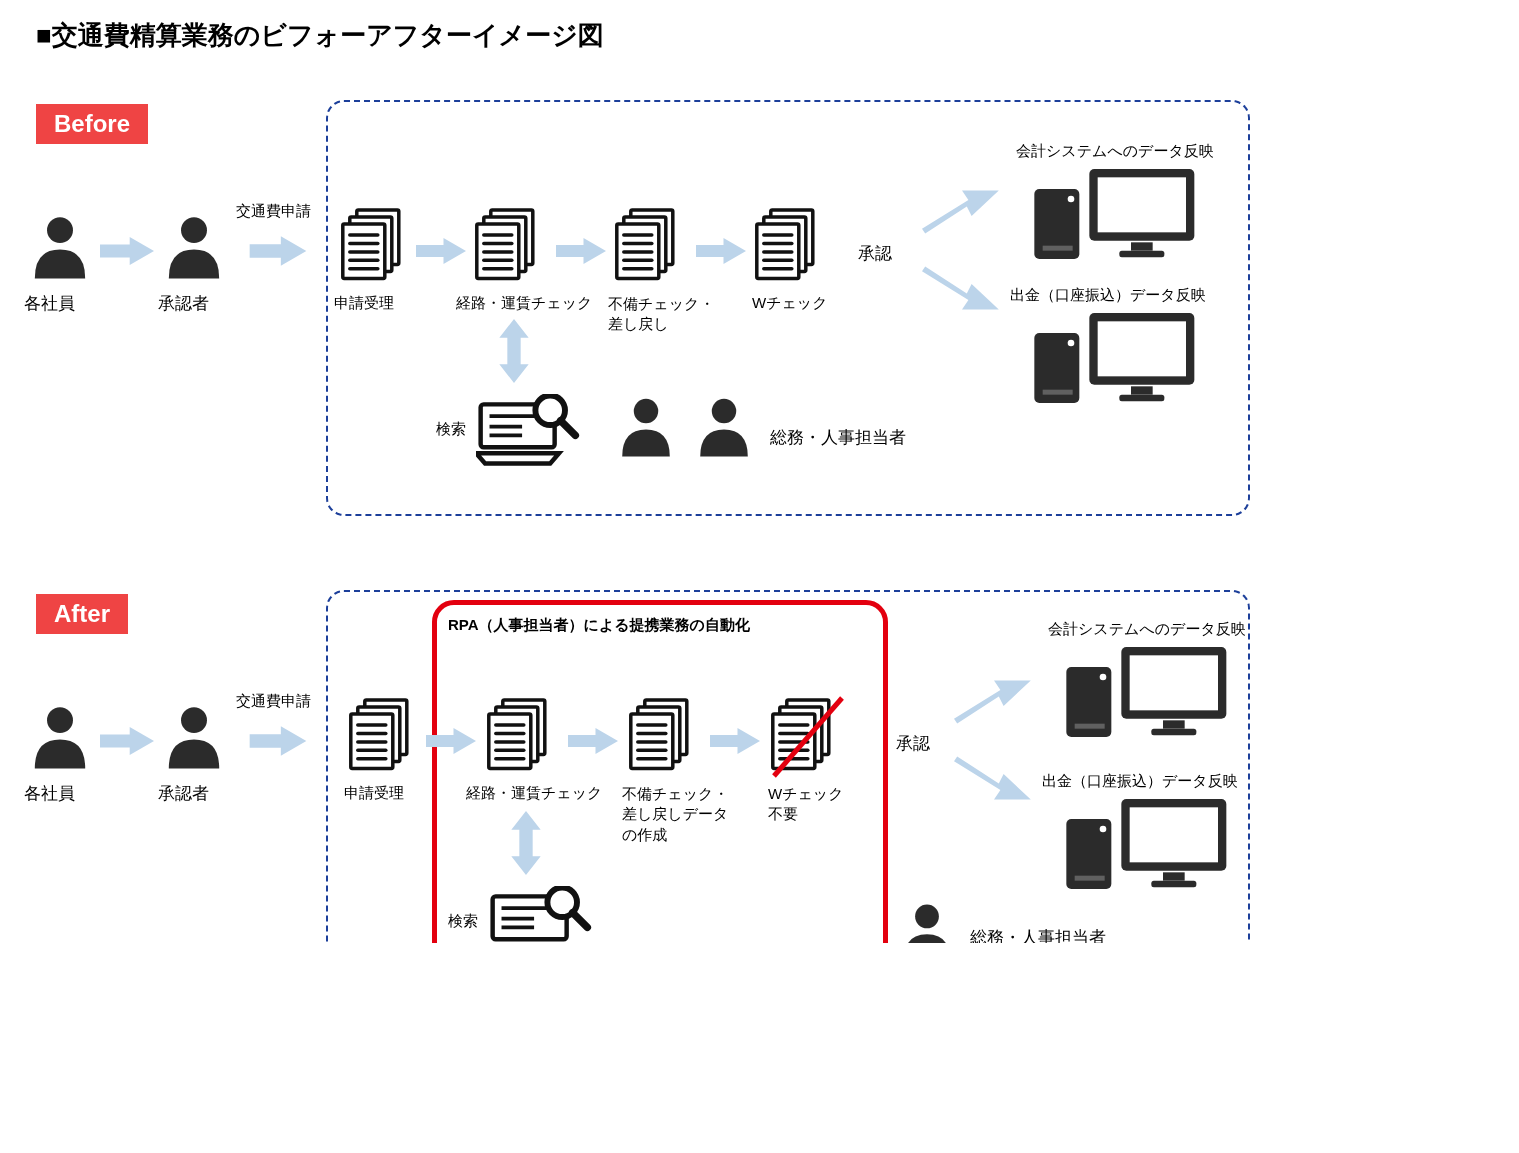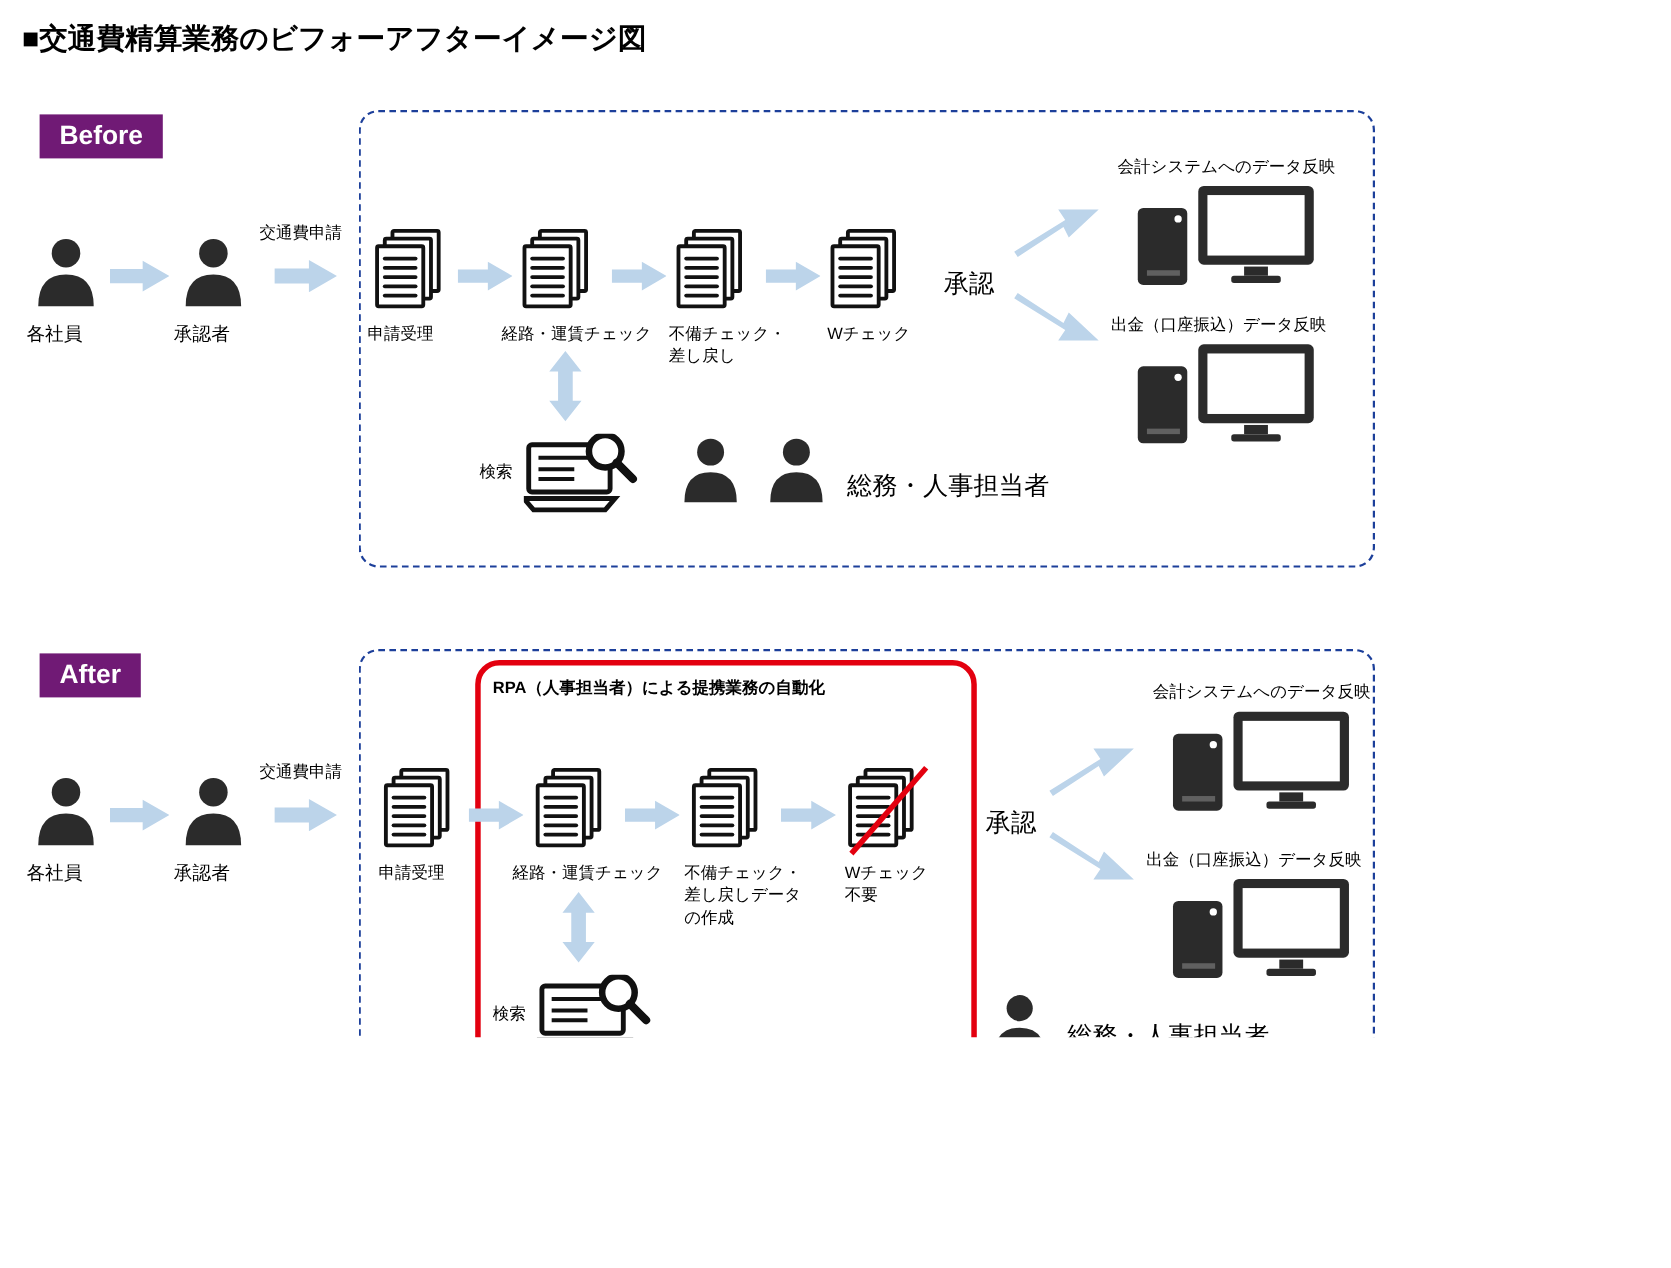--- a/index.html
+++ b/index.html
@@ -1,23 +1,23 @@
 <!DOCTYPE html>
 <html><head>
 <meta charset="utf-8">
 <style>
   html,body{margin:0;padding:0;background:#fff;font-family:"Hiragino Kaku Gothic ProN","Yu Gothic","Meiryo",sans-serif;color:#000}
-  .page{width:1519px;height:943px;position:relative;padding:18px 20px;box-sizing:border-box}
+  .page{width:1519px;height:943px;position:relative;padding:18px 36px;box-sizing:border-box}
   .heading{font-size:26px;font-weight:700}
-  .badge{background:#701a75;color:#fff;font-size:24px;font-weight:700;display:inline-block;padding:6px 18px}
+  .badge{background:#ef4444;color:#fff;font-size:24px;font-weight:700;display:inline-block;padding:6px 18px}
   .flowbox{position:absolute;border:2px dashed #1c3f9a;border-radius:18px}
   .abs{position:absolute}
   .lbl{font-size:17px;white-space:nowrap}
   .lbl-sm{font-size:15px;white-space:nowrap}
-  .lbl-md{font-size:23px;white-space:nowrap}
+  .lbl-md{font-size:17px;white-space:nowrap}
   .lbl-mline{font-size:15px;line-height:1.35}
   svg{display:block}
   .redcall{position:absolute;border:5px solid #e3000f;border-radius:22px}
 </style>
 </head>
 <body>
 
 <svg width="0" height="0" style="position:absolute">
   <defs>
 

